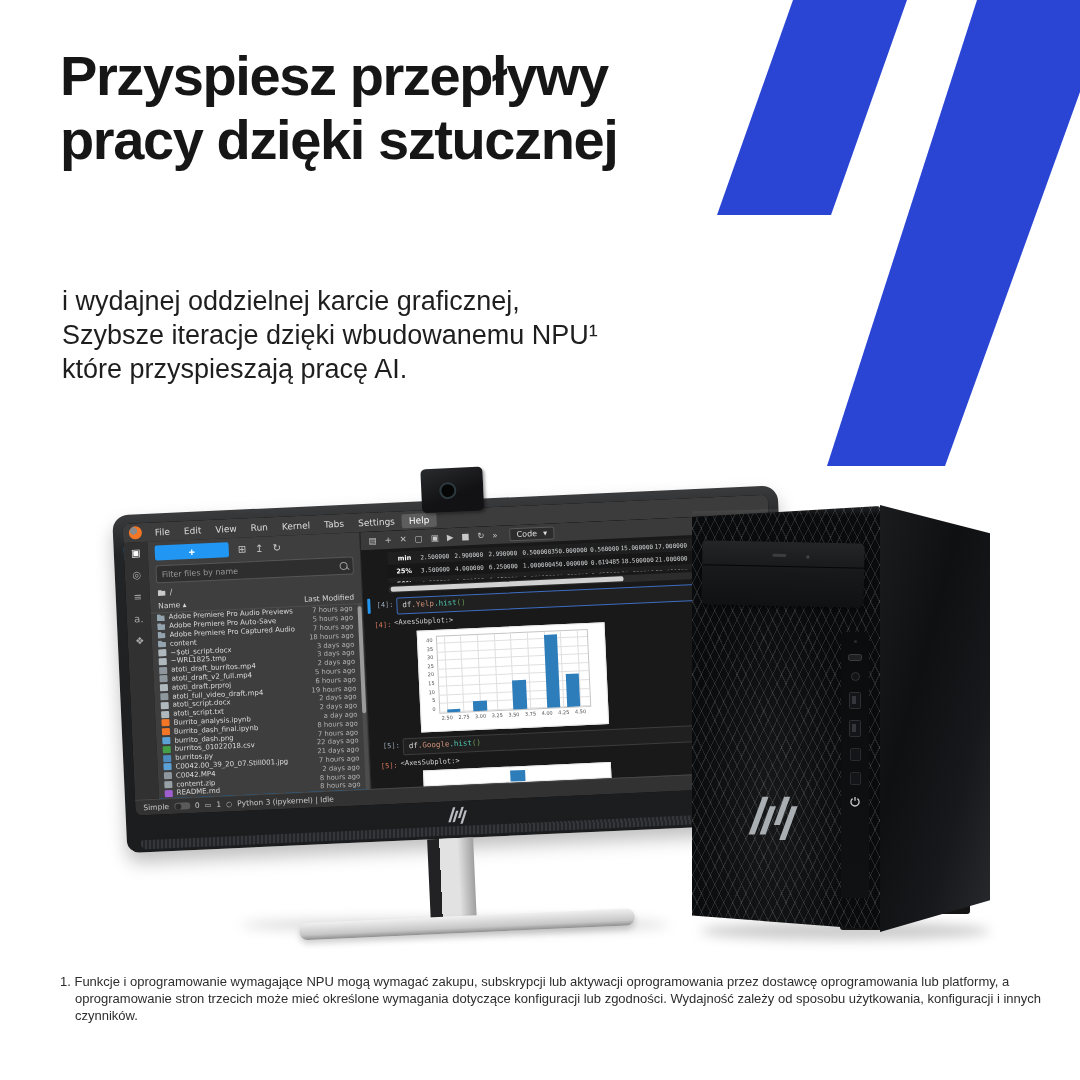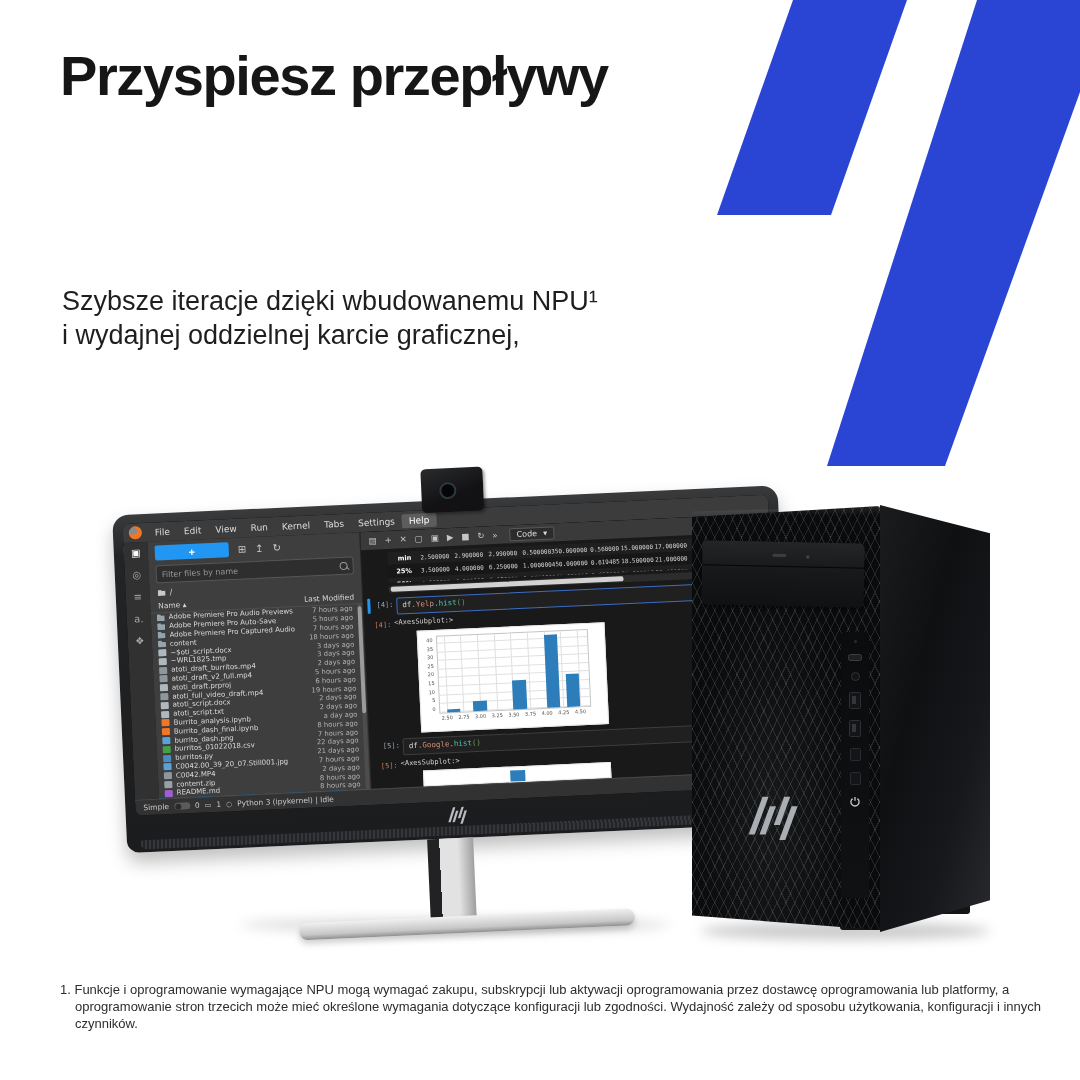--- a/index.html
+++ b/index.html
@@ -6,21 +6,21 @@
   #canvas{position:relative;width:1080px;height:1080px;background:#fff;overflow:hidden;
           font-family:"Liberation Sans",sans-serif;}
   
   .hero-title{position:absolute;left:60px;top:44px;font-size:56px;font-weight:700;
               line-height:64px;letter-spacing:-1.4px;color:#161616;}
   .hero-body{position:absolute;left:62px;top:284px;font-size:27px;line-height:34px;color:#1e1e1e;}
   
   #brand-slashes{position:absolute;left:0;top:0;z-index:0;}
   
   .footnotes{position:absolute;left:60px;top:972px;width:990px;font-size:13px;line-height:17px;color:#2d2d2d;}
-  .footnotes .fn-item{padding-left:15px;text-indent:-15px;margin-top:9px;}
+  .footnotes .fn-item{padding-left:15px;text-indent:-15px;margin-top:1px;}
   
   .shadow{position:absolute;border-radius:50%;filter:blur(6px);z-index:1;}
   #shadow-monitor{left:240px;top:918px;width:430px;height:14px;background:rgba(0,0,0,.14);}
   #shadow-tower{left:700px;top:922px;width:290px;height:18px;background:rgba(0,0,0,.20);}
   
   #monitor{position:absolute;left:110px;top:466px;width:690px;height:480px;z-index:2;
            transform:rotate(-2.6deg);transform-origin:50% 45%;}
   .webcam{position:absolute;left:320px;top:2px;width:62px;height:44px;z-index:3;
           background:linear-gradient(160deg,#2a2b2d,#121214 60%);border-radius:5px;
           box-shadow:2px 2px 3px rgba(0,0,0,.35);}
@@ -152,24 +152,26 @@
 
 <div id="canvas">
 
   <svg id="brand-slashes" width="1080" height="480" viewBox="0 0 1080 480">
     <polygon id="slash-left" points="793,0 907,0 831,215 717,215" fill="#2a45d4"></polygon>
     <polygon id="slash-right" points="977,0 1080,0 1080,92 945,466 827,466" fill="#2a45d4"></polygon>
   </svg>
 
   <div class="hero-title">
     <div>Przyspiesz przepływy</div>
+    <div>pracy dzięki sztucznej</div>
   </div>
   <div class="hero-body">
+    <div>i wydajnej oddzielnej karcie graficznej,</div>
     <div>Szybsze iteracje dzięki wbudowanemu NPU¹</div>
-    <div>i wydajnej oddzielnej karcie graficznej,</div>
+    <div>które przyspieszają pracę AI.</div>
   </div>
 
   <div class="shadow" id="shadow-monitor"></div>
   <div class="shadow" id="shadow-tower"></div>
 
   <div id="monitor">
     <div class="webcam">
         <div class="lens"></div>
       </div>
     <div class="bezel">

